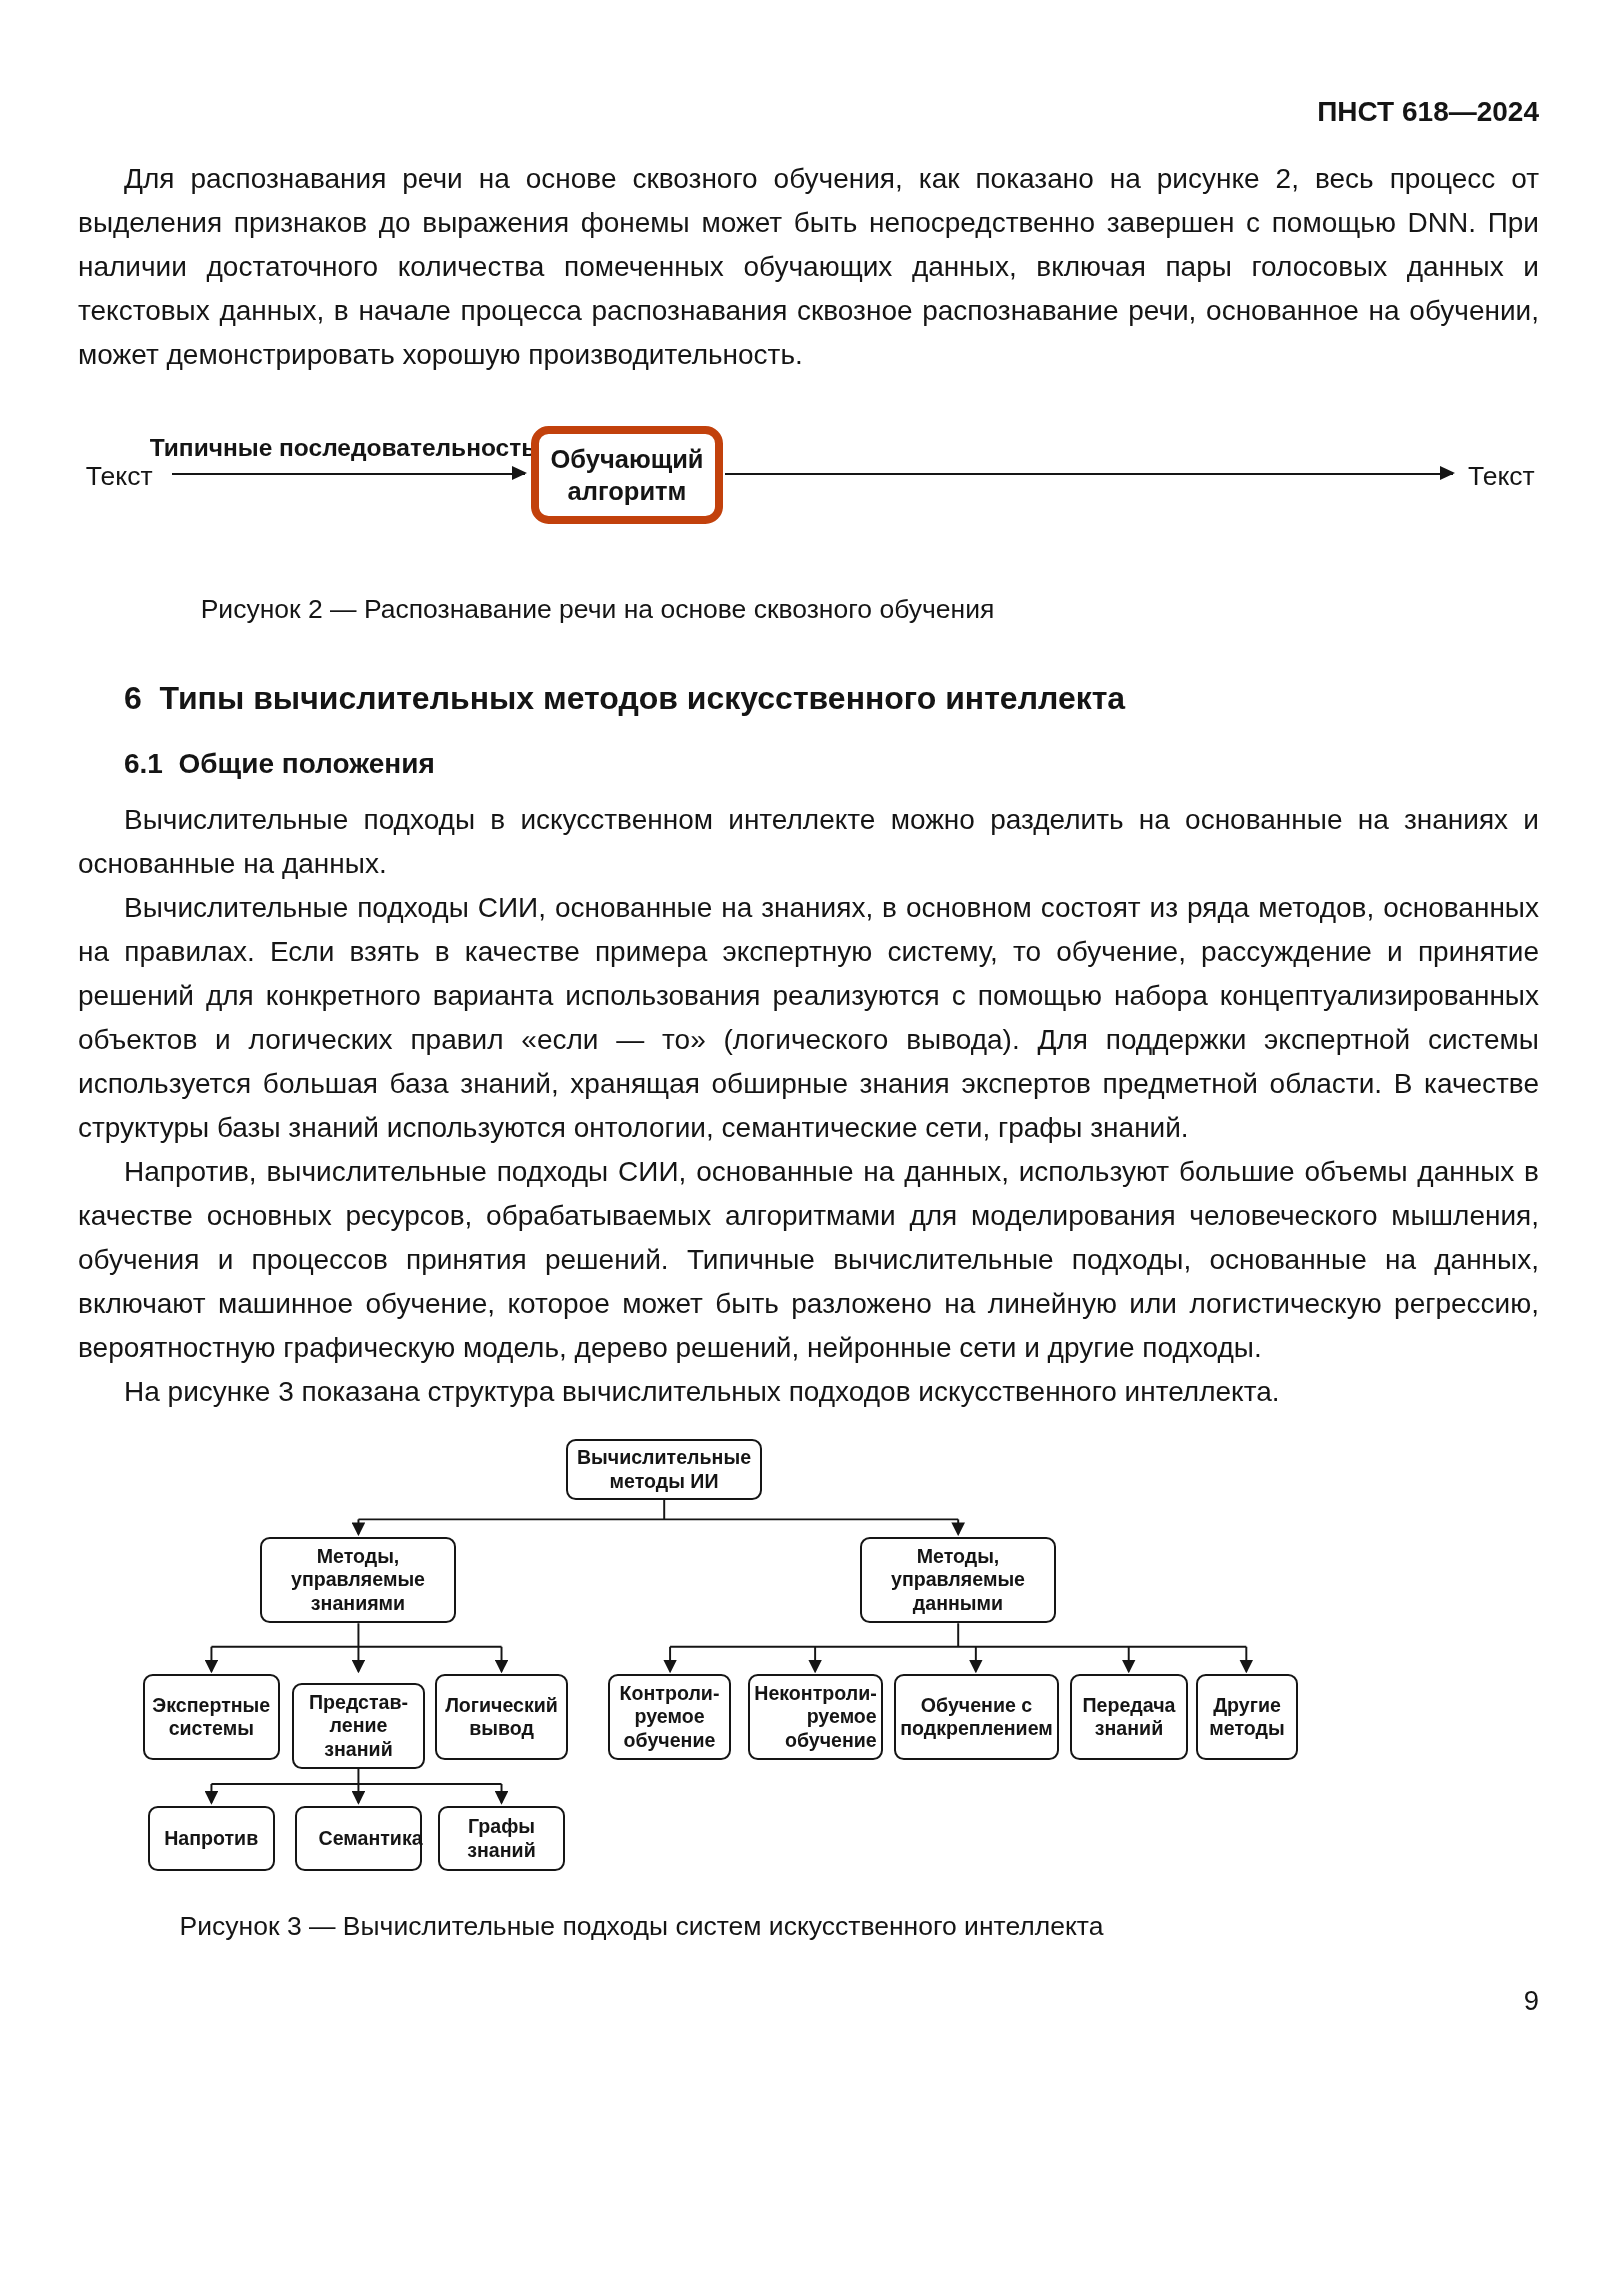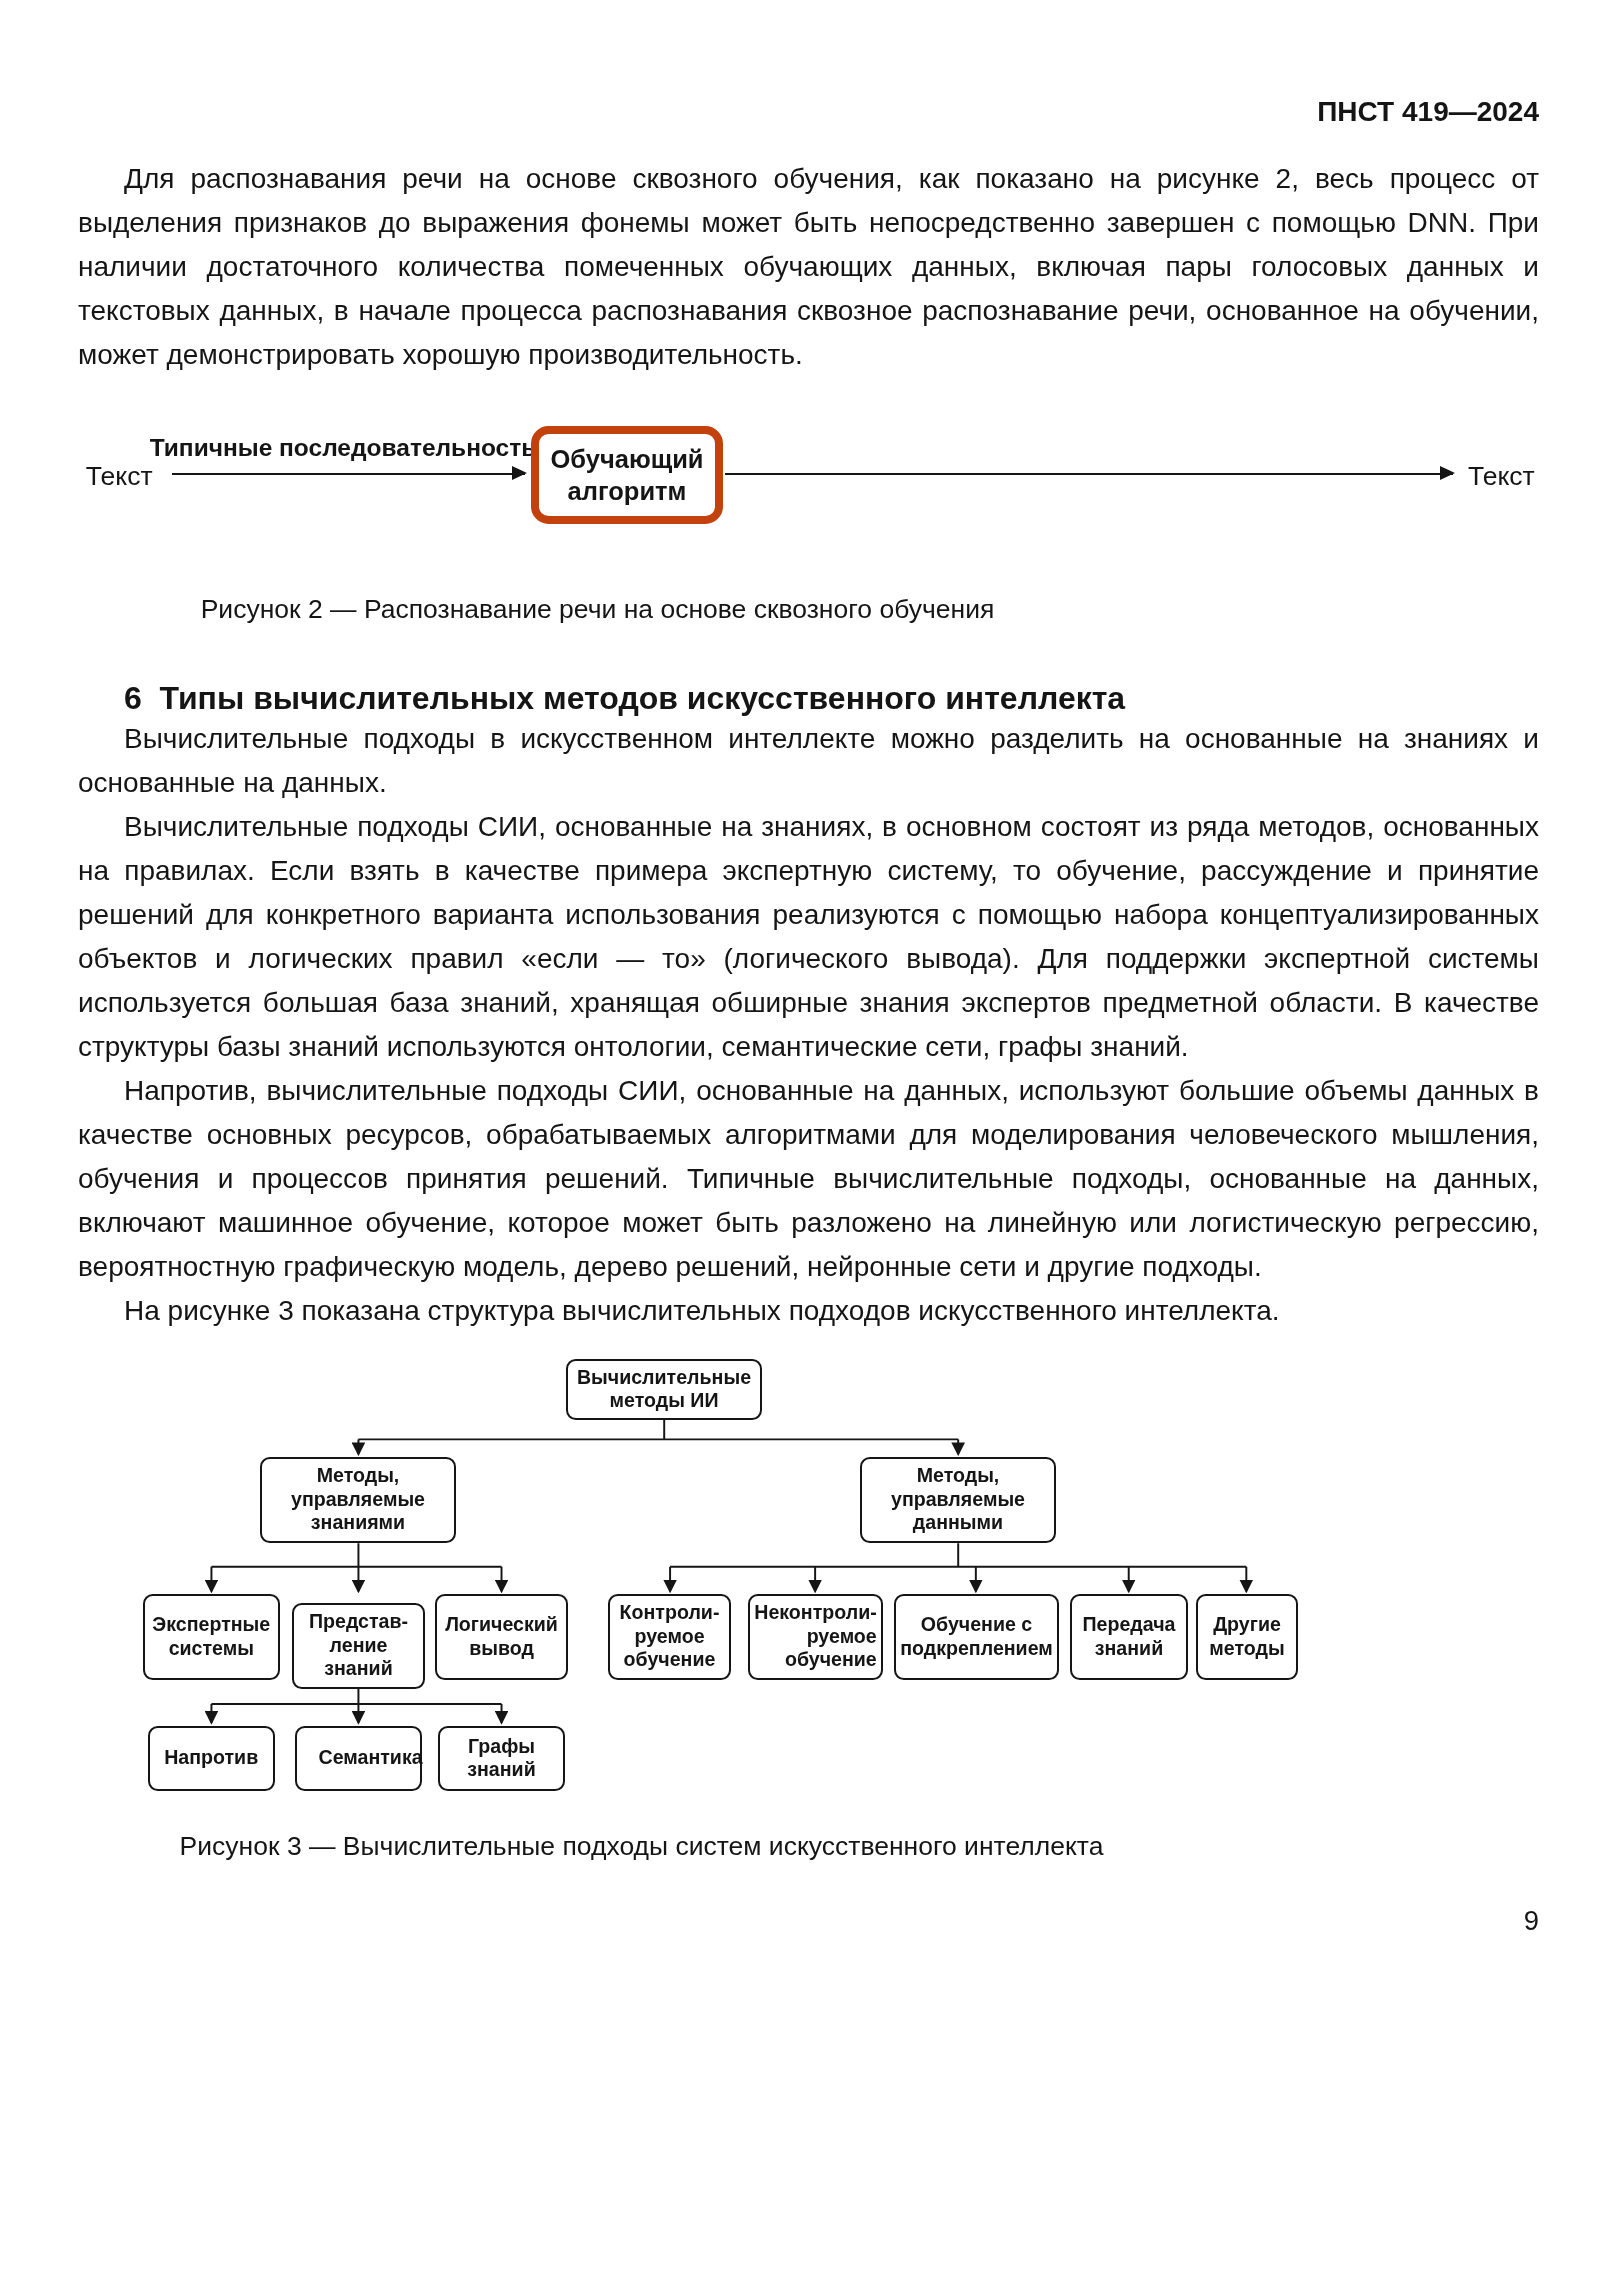--- a/index.html
+++ b/index.html
@@ -92,37 +92,38 @@
   .n-d2   { left: 160px;  top: 367px; width: 127px; height: 65px; padding-left: 28px; }
   .n-d3   { left: 303px;  top: 367px; width: 127px; height: 65px; }
 
   .page-num { text-align: right; font-size: 27.4px; margin-top: 43px; }
 </style>
 </head>
 <body>
 
 <div class="page">
 
-  <div class="doc-header">ПНСТ 419—2024</div>
+  <div class="doc-header">ПНСТ 618—2024</div>
 
   <p class="body">Для распознавания речи на основе сквозного обучения, как показано на рисунке 2, весь процесс от выделения признаков до выражения фонемы может быть непосредственно завершен с помощью DNN. При наличии достаточного количества помеченных обучающих данных, включая пары голосовых данных и текстовых данных, в начале процесса распознавания сквозное распознавание речи, основанное на обучении, может демонстрировать хорошую производительность.</p>
 
   <div class="fig2">
     <span class="txt-label txt-left">Текст</span>
     <span class="fig2-arrow-label">Типичные последовательность</span>
     <div class="harrow arrow1"></div>
     <div class="fig2-box">Обучающий
 алгоритм</div>
     <div class="harrow arrow2"></div>
     <span class="txt-label txt-right">Текст</span>
   </div>
 
   <div class="caption">Рисунок 2 — Распознавание речи на основе сквозного обучения</div>
 
   <h2 class="sec">6&nbsp;&nbsp;Типы вычислительных методов искусственного интеллекта</h2>
+  <h3 class="subsec">6.1&nbsp;&nbsp;Общие положения</h3>
 
   <p class="body">Вычислительные подходы в искусственном интеллекте можно разделить на основанные на знаниях и основанные на данных.</p>
   <p class="body">Вычислительные подходы СИИ, основанные на знаниях, в основном состоят из ряда методов, основанных на правилах. Если взять в качестве примера экспертную систему, то обучение, рассуждение и принятие решений для конкретного варианта использования реализуются с помощью набора концептуализированных объектов и логических правил «если — то» (логического вывода). Для поддержки экспертной системы используется большая база знаний, хранящая обширные знания экспертов предметной области. В качестве структуры базы знаний используются онтологии, семантические сети, графы знаний.</p>
   <p class="body">Напротив, вычислительные подходы СИИ, основанные на данных, используют большие объемы данных в качестве основных ресурсов, обрабатываемых алгоритмами для моделирования человеческого мышления, обучения и процессов принятия решений. Типичные вычислительные подходы, основанные на данных, включают машинное обучение, которое может быть разложено на линейную или логистическую регрессию, вероятностную графическую модель, дерево решений, нейронные сети и другие подходы.</p>
   <p class="body">На рисунке 3 показана структура вычислительных подходов искусственного интеллекта.</p>
 
   <div class="fig3">
     <svg class="connectors" width="1176" height="443" viewBox="0 0 1200 452" xmlns="http://www.w3.org/2000/svg">
       <defs>
         <marker id="ah" viewBox="0 0 10 10" refX="8.5" refY="5" markerWidth="7" markerHeight="7" orient="auto">

